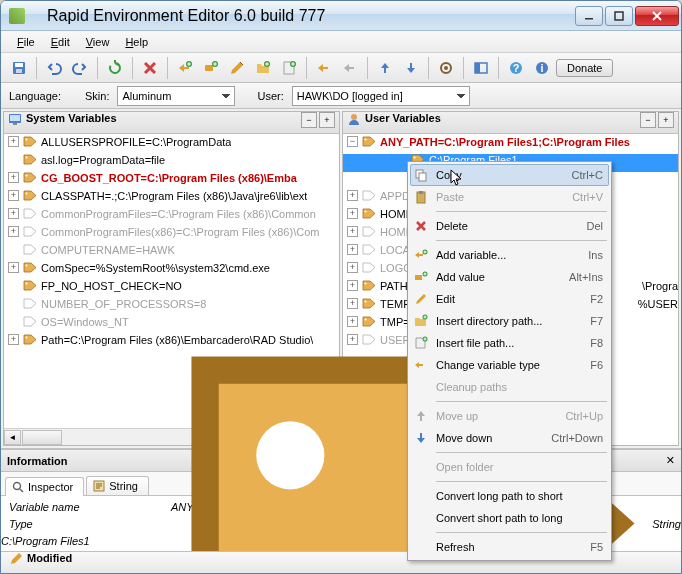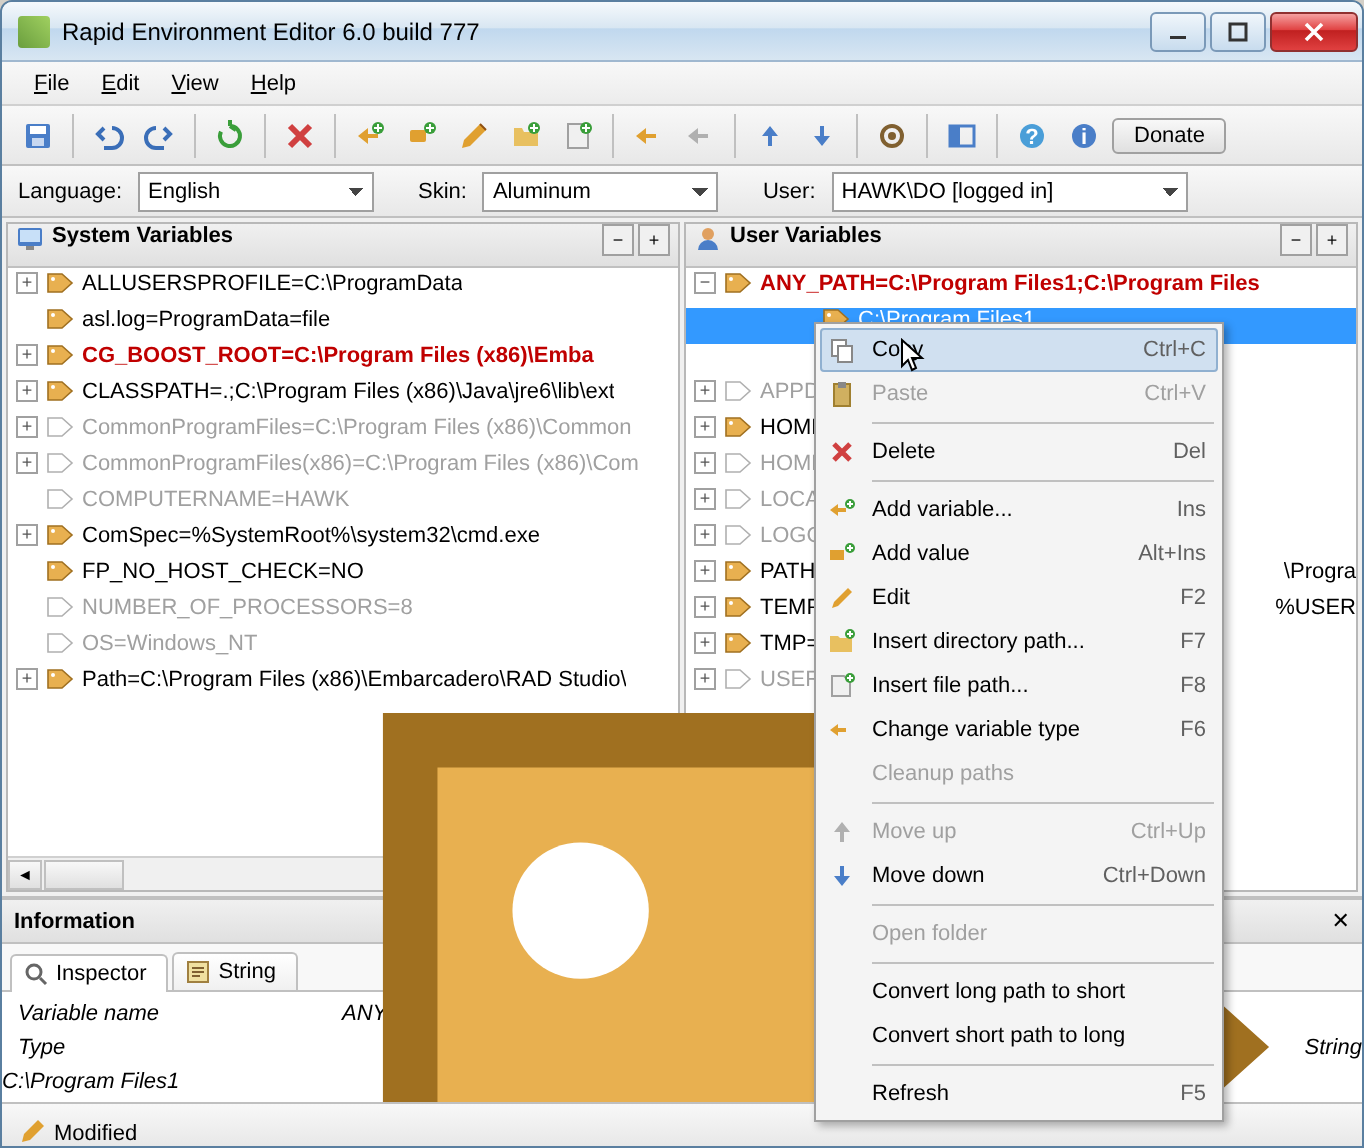--- a/index.html
+++ b/index.html
@@ -1,20 +1,20 @@
 <!DOCTYPE html>
 <html><head>
 <meta charset="utf-8">
 <style>
 * { box-sizing: border-box; margin: 0; padding: 0; font-family: "Segoe UI", Tahoma, sans-serif; font-size: 11px; }
 body { background: #d4d0c8; width: 682px; height: 574px; overflow: hidden; }
 .window { width: 682px; height: 574px; background: #fff; border: 1px solid #5a7fa0; border-radius: 6px 6px 0 0; overflow: hidden; display: flex; flex-direction: column; }
 .titlebar { height: 30px; background: linear-gradient(#f5f9fc,#d8e6f2 45%,#c0d8ee 46%,#d8e6f2); display: flex; align-items: center; padding: 0 2px 0 8px; border-bottom: 1px solid #a0b8d0; }
 .titlebar .app-icon { width: 16px; height: 16px; background: linear-gradient(45deg,#6a9e3e,#a0d060); border-radius: 2px; margin-right: 6px; }
-.titlebar .title { flex: 1; color: #000; font-size: 12px; }
+.titlebar .title { flex: 1; color: #000; font-size: 16px; margin-left: 16px; }
 .winbtns { display: flex; }
 .winbtn { width: 28px; height: 20px; margin-left: 2px; border: 1px solid #7a99b8; border-radius: 3px; background: linear-gradient(#f0f6fb,#c8dcee); display: flex; align-items: center; justify-content: center; cursor: pointer; }
 .winbtn.close { width: 44px; background: linear-gradient(#f5a0a0,#e04040 45%,#c02020 46%,#e04040); border-color: #903030; color: #fff; }
 .winbtn svg { width: 10px; height: 10px; }
 .menubar { height: 22px; background: linear-gradient(#f8f8f8,#ececec); display: flex; align-items: center; padding: 0 8px; border-bottom: 1px solid #d0d0d0; }
 .menubar .mi { padding: 2px 8px; cursor: pointer; }
 .menubar .mi u { text-decoration: underline; }
 .toolbar { height: 30px; background: linear-gradient(#f8f8f8,#e8e8e8); border-bottom: 1px solid #c0c0c0; display: flex; align-items: center; padding: 0 6px; gap: 2px; }
 .tbtn { width: 24px; height: 24px; border: 1px solid transparent; border-radius: 3px; display: flex; align-items: center; justify-content: center; cursor: pointer; }
 .tbtn svg { width: 16px; height: 16px; }
@@ -49,21 +49,21 @@
 .ihead .sp { flex: 1; }
 .ihead .cls { cursor: pointer; font-weight: normal; }
 .tabs { height: 24px; display: flex; align-items: flex-end; padding: 0 4px; background: #f8f8f8; border-bottom: 1px solid #c0c0c0; }
 .tab { padding: 3px 10px 3px 6px; border: 1px solid #c0c0c0; border-bottom: none; background: linear-gradient(#fff,#f0f0f0); border-radius: 3px 3px 0 0; margin-right: 2px; cursor: pointer; display: flex; align-items: center; gap: 4px; }
 .tab.active { background: #fff; position: relative; top: 1px; }
 .tabicon { width: 12px; height: 12px; }
 .grid { padding: 2px 0; font-style: italic; }
 .grow { display: flex; height: 17px; align-items: center; }
 .grow .gc1 { width: 170px; padding-left: 8px; }
 .grow .gc2 { flex: 1; display: flex; align-items: center; gap: 4px; }
-.status { height: 22px; background: linear-gradient(#f8f8f8,#e8e8e8); border-top: 1px solid #c0c0c0; display: flex; align-items: flex-end; padding: 0 8px; gap: 4px; }
+.status { height: 22px; background: linear-gradient(#f8f8f8,#e8e8e8); border-top: 1px solid #c0c0c0; display: flex; align-items: flex-start; padding: 0 8px; gap: 4px; font-weight: bold; }
 .ctx { position: absolute; left: 407px; top: 161px; width: 205px; background: #f4f4f4; border: 1px solid #a0a0a0; box-shadow: 2px 2px 4px rgba(0,0,0,0.3); z-index: 100; padding: 2px; }
 .ctx .citem { height: 22px; display: flex; align-items: center; padding: 0 6px 0 2px; cursor: pointer; }
 .ctx .citem.hover { background: #d0e0f0; border: 1px solid #90b0d0; border-radius: 2px; padding: 0 5px 0 1px; }
 .ctx .citem.disabled { color: #a0a0a0; cursor: default; }
 .ctx .cicon { width: 18px; height: 16px; margin-right: 6px; display: flex; align-items: center; justify-content: center; flex-shrink: 0; }
 .ctx .clabel { flex: 1; }
 .ctx .cshort { color: #606060; }
 .ctx .citem.disabled .cshort { color: #a0a0a0; }
 .ctx .csep { height: 1px; background: #c0c0c0; margin: 3px 2px 3px 26px; }
 .cursor { position: absolute; left: 450px; top: 169px; z-index: 200; pointer-events: none; }
@@ -214,21 +214,20 @@
         <svg viewBox="0 0 16 16">
           <circle cx="8" cy="8" r="6" fill="#4a7ec8"></circle>
           <text x="8" y="12" text-anchor="middle" fill="#fff" font-size="10" font-weight="bold">i</text>
         </svg>
       </div>
     <button class="donate">Donate</button>
   </div>
 
   <div class="selbar">
     <label>Language:</label>
-    <select class="combo" style="width:118px"><option>English</option></select>
     <span style="width:10px"></span>
     <label>Skin:</label>
     <select class="combo" style="width:118px"><option>Aluminum</option></select>
     <span style="width:10px"></span>
     <label>User:</label>
     <select class="combo" style="width:178px"><option>HAWK\DO [logged in]</option></select>
   </div>
 
   <div class="panels">
     <div class="panel">

